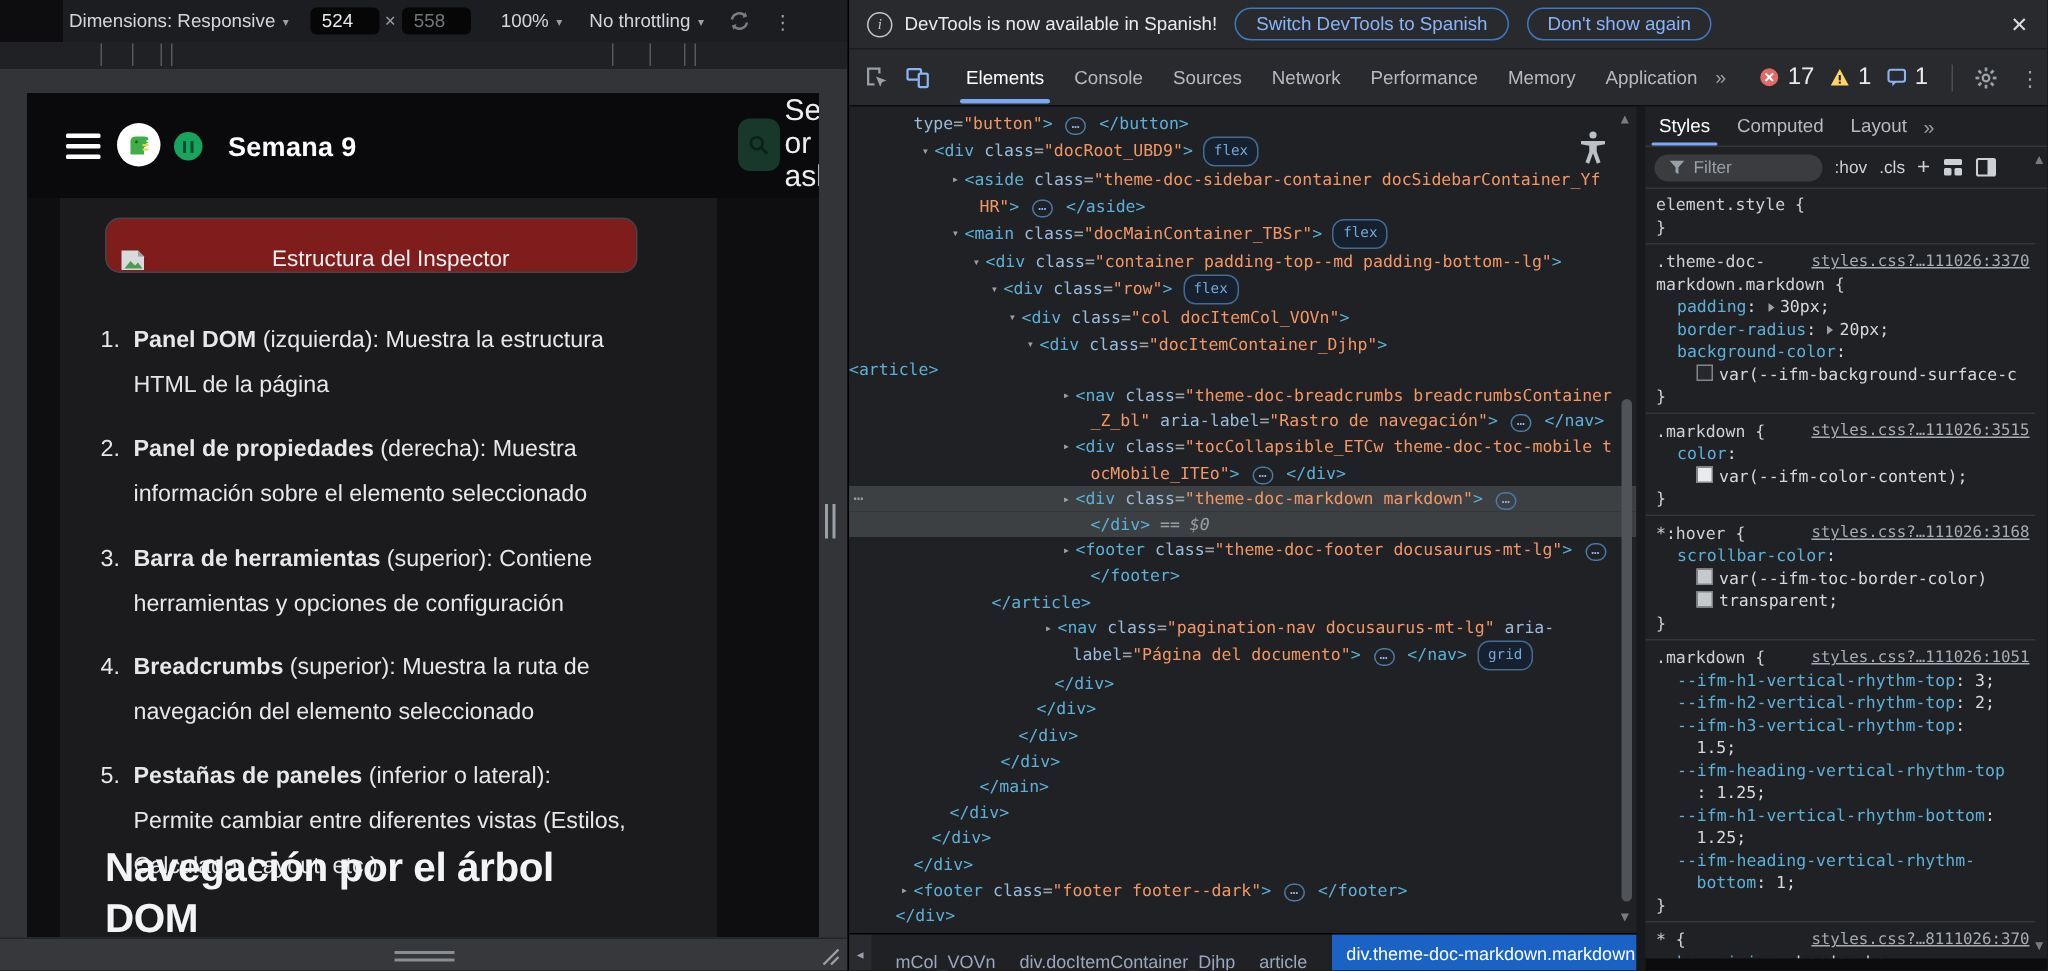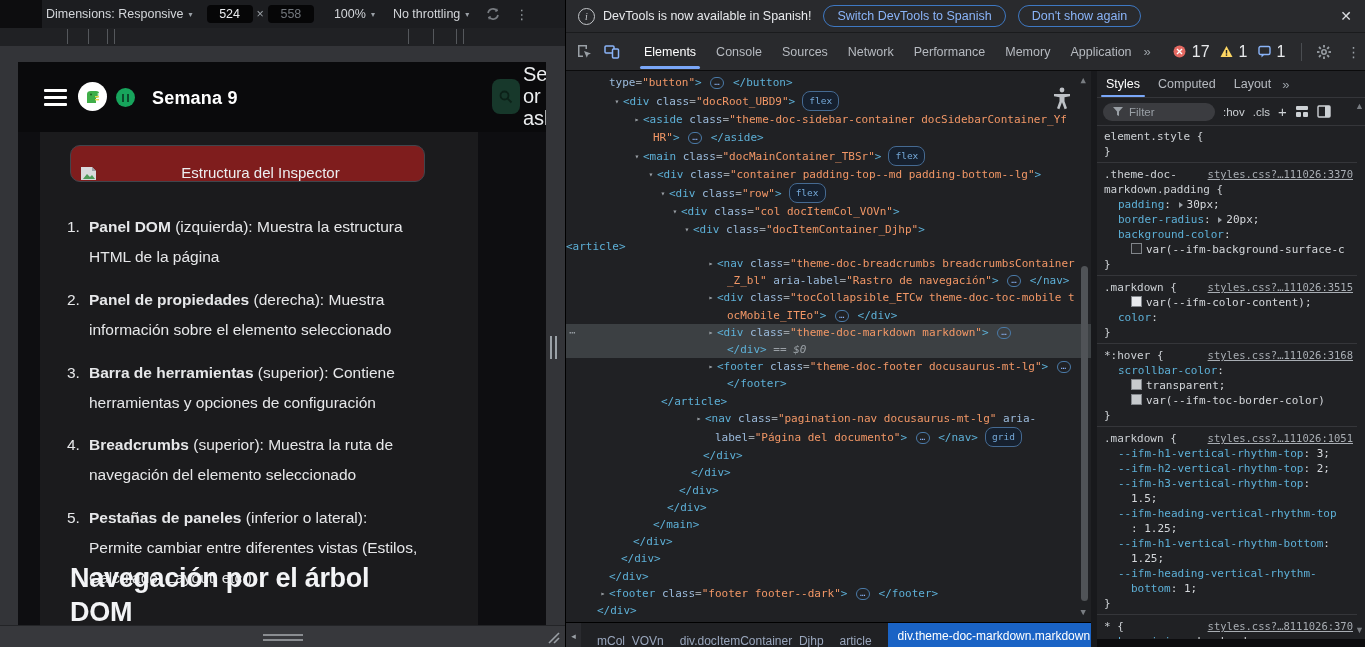--- a/index.html
+++ b/index.html
@@ -6,21 +6,21 @@
   .stage{position:relative;width:1365px;height:647px;overflow:hidden;background:#202124;
          font-family:"Liberation Sans",sans-serif;-webkit-font-smoothing:antialiased;}
   .abs{position:absolute;}
 
   
   .dev-toolbar{left:0;top:0;width:565px;height:28px;background:#1c1d20;display:flex;align-items:center;
                color:#d3d6da;font-size:12.5px;}
   .dev-toolbar .lead{width:42px;height:100%;background:#0d0d0f;}
   .caret{color:#9aa0a6;font-size:8px;margin-left:5px;}
   .dim-input{background:#060607;border-radius:4px;color:#e8eaed;font-size:12.5px;padding:2px 8px;width:30px;
-             text-align:center;margin:0 4px;}
+             text-align:left;margin:0 4px;}
   .dim-input.dim{color:#72767c;}
   .ruler{left:0;top:28px;width:565px;height:18px;background:#202124;}
   .tick{position:absolute;top:1px;width:1px;height:15px;background:#55585c;}
   .device-area{left:0;top:46px;width:565px;height:601px;background:#333438;}
   .viewport{left:18px;top:62px;width:528px;height:563px;background:#0e0e11;overflow:hidden;}
   .navbar{position:absolute;left:0;top:0;width:528px;height:70px;background:#0a0a0c;}
   .hamburger{position:absolute;left:26px;top:27px;width:23px;}
   .hamburger div{height:2.5px;background:#fff;margin-bottom:4.5px;border-radius:1px;}
   .logo-circle{position:absolute;left:60px;top:20px;width:29px;height:29px;border-radius:50%;background:#fff;
                display:flex;align-items:center;justify-content:center;}
@@ -401,44 +401,44 @@
             <div class="r-head">
               <span class="s-sel">element.style {</span>
             </div>
             <div class="s-sel">}</div>
           </div>
           <div class="rule">
             <div class="r-head">
               <span class="s-sel">.theme-doc-</span>
               <span class="s-link">styles.css?…111026:3370</span>
             </div>
-            <div class="s-sel">markdown.padding {</div>
+            <div class="s-sel">markdown.markdown {</div>
             <div class="p-line"><span class="s-prop">padding</span><span class="s-pun">: </span><span class="tri"></span><span class="s-val">30px;</span></div>
             <div class="p-line"><span class="s-prop">border-radius</span><span class="s-pun">: </span><span class="tri"></span><span class="s-val">20px;</span></div>
             <div class="p-line"><span class="s-prop">background-color</span><span class="s-pun">:</span></div>
             <div class="p-line ind2"><span class="sw sw-dark"></span><span class="s-val">var(--ifm-background-surface-c</span></div>
             <div class="s-sel">}</div>
           </div>
           <div class="rule">
             <div class="r-head">
               <span class="s-sel">.markdown {</span>
               <span class="s-link">styles.css?…111026:3515</span>
             </div>
+            <div class="p-line"><span class="s-prop">color</span><span class="s-pun">:</span></div>
             <div class="p-line ind2"><span class="sw sw-light"></span><span class="s-val">var(--ifm-color-content);</span></div>
-            <div class="p-line"><span class="s-prop">color</span><span class="s-pun">:</span></div>
             <div class="s-sel">}</div>
           </div>
           <div class="rule">
             <div class="r-head">
               <span class="s-sel">*:hover {</span>
               <span class="s-link">styles.css?…111026:3168</span>
             </div>
             <div class="p-line"><span class="s-prop">scrollbar-color</span><span class="s-pun">:</span></div>
+            <div class="p-line ind2"><span class="sw sw-gray"></span><span class="s-val">var(--ifm-toc-border-color)</span></div>
             <div class="p-line ind2"><span class="sw sw-gray"></span><span class="s-val">transparent;</span></div>
-            <div class="p-line ind2"><span class="sw sw-gray"></span><span class="s-val">var(--ifm-toc-border-color)</span></div>
             <div class="s-sel">}</div>
           </div>
           <div class="rule">
             <div class="r-head">
               <span class="s-sel">.markdown {</span>
               <span class="s-link">styles.css?…111026:1051</span>
             </div>
             <div class="p-line"><span class="s-prop">--ifm-h1-vertical-rhythm-top</span><span class="s-pun">: </span><span class="s-val">3;</span></div>
             <div class="p-line"><span class="s-prop">--ifm-h2-vertical-rhythm-top</span><span class="s-pun">: </span><span class="s-val">2;</span></div>
             <div class="p-line"><span class="s-prop">--ifm-h3-vertical-rhythm-top</span><span class="s-pun">:</span></div>

